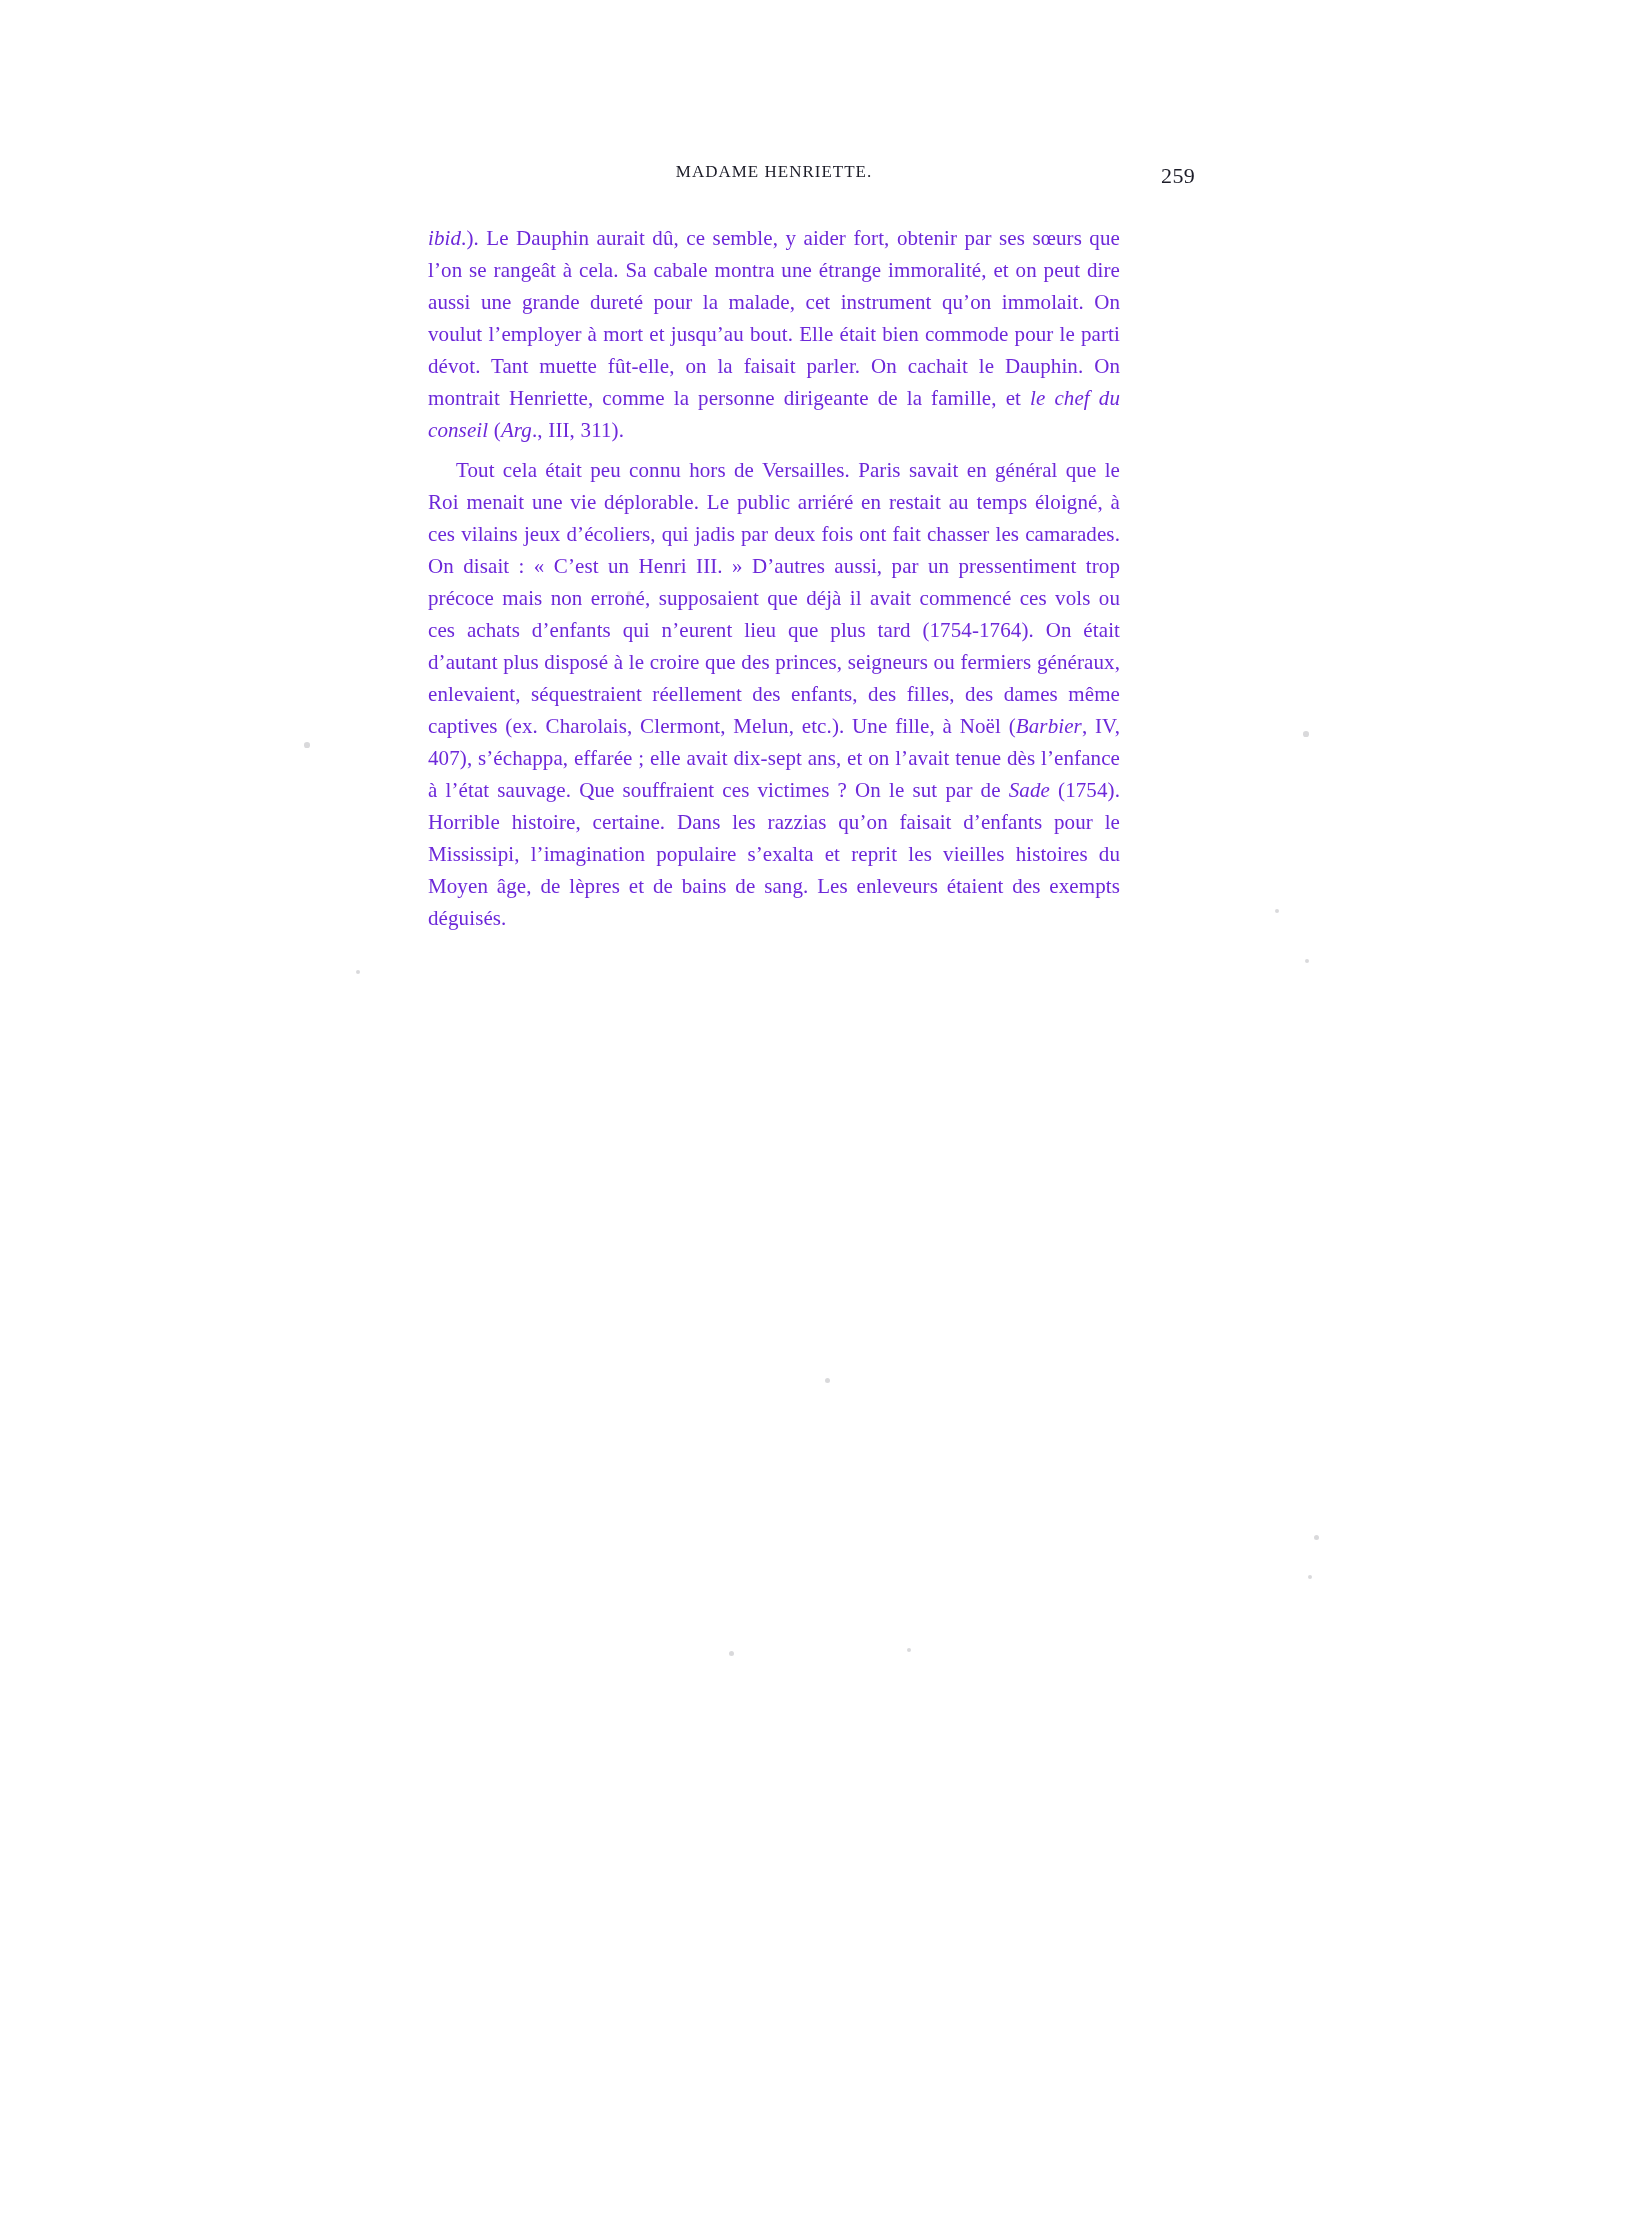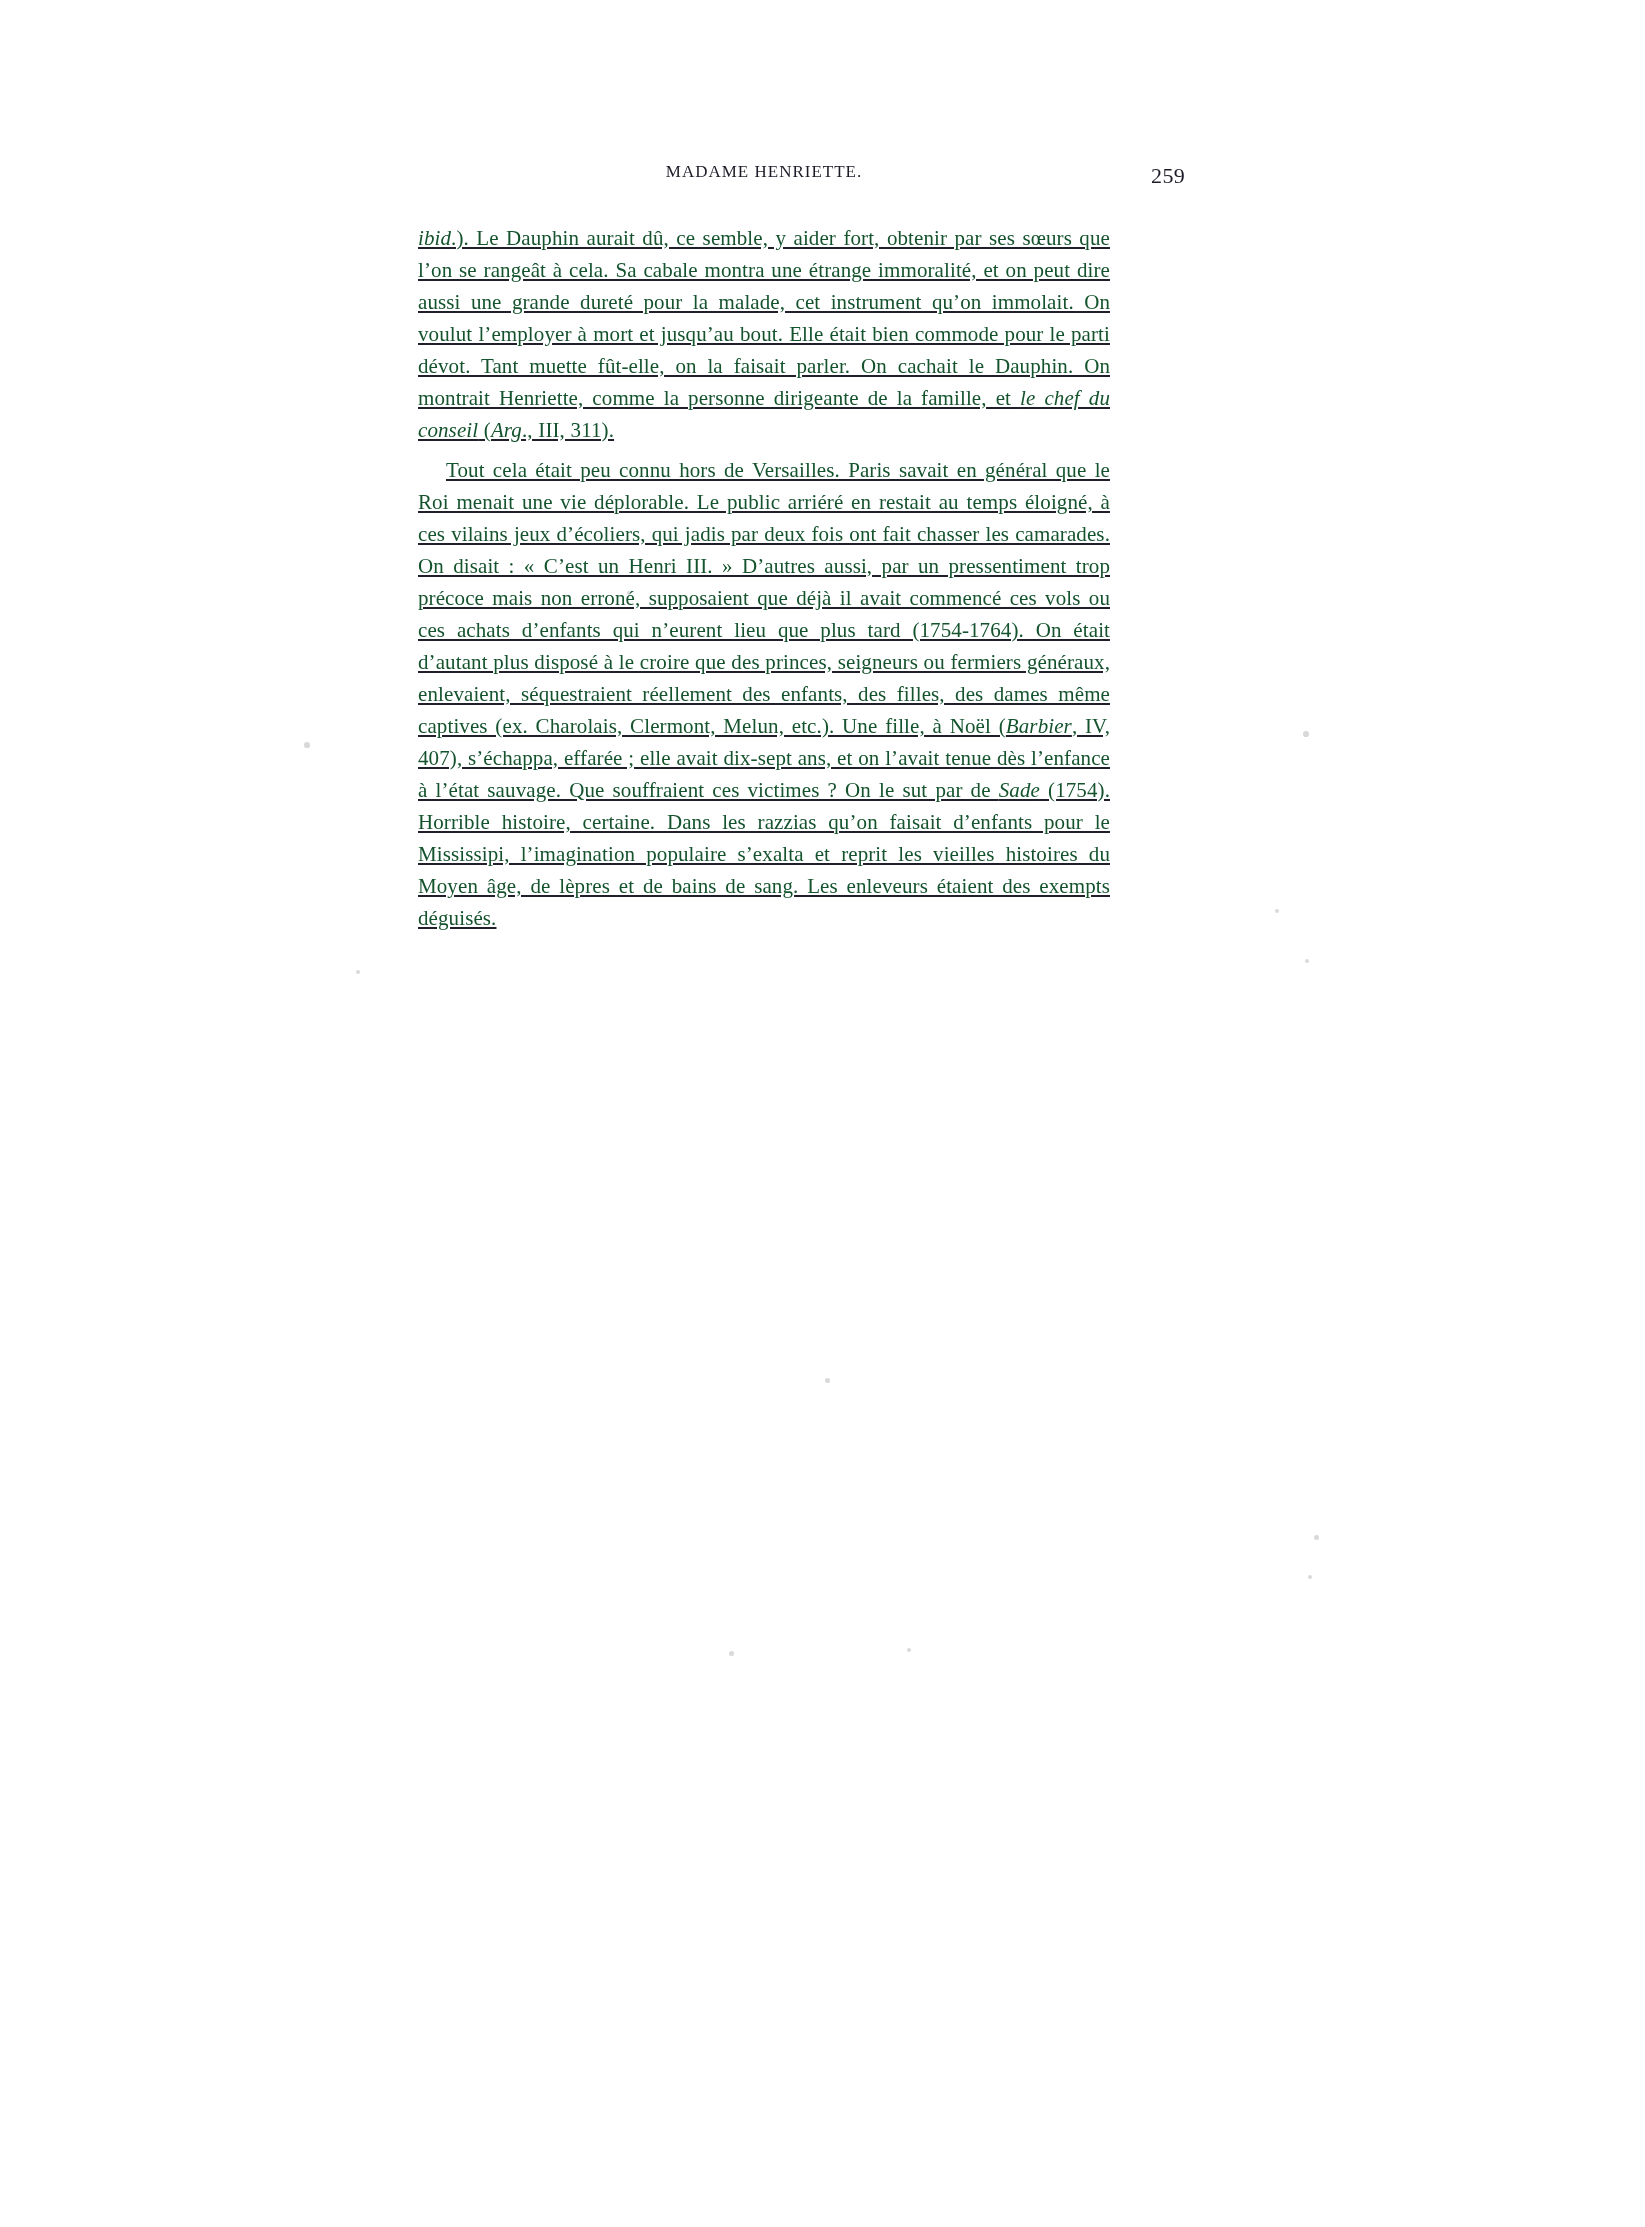--- a/index.html
+++ b/index.html
@@ -24,24 +24,23 @@
   }
   
   .paper-tint {
     position: absolute;
     inset: 0;
     background: #ffffff;
   }
 
   .content {
     position: absolute;
-    left: 418px;
+    left: 428px;
     top: 162px;
     width: 692px;
-    text-decoration: underline;
   }
 
   .header-row {
     position: relative;
     height: 38px;
     margin-bottom: 21.6px;
   }
   .running-head {
     position: absolute;
     left: 50%;
@@ -62,21 +61,21 @@
     letter-spacing: 0.3px;
     color: #1c1c28;
   }
 
   p.para {
     margin: 0;
     font-size: 21px;
     line-height: 32px;
     text-align: justify;
     text-justify: inter-word;
-    color: #14532d;
+    color: #6d28d9;
     letter-spacing: 0.1px;
     word-spacing: 0.3px;
   }
   p.para.indent {
     text-indent: 28px;
   }
   p.para + p.para {
     margin-top: 8px;
   }
   i, em {

